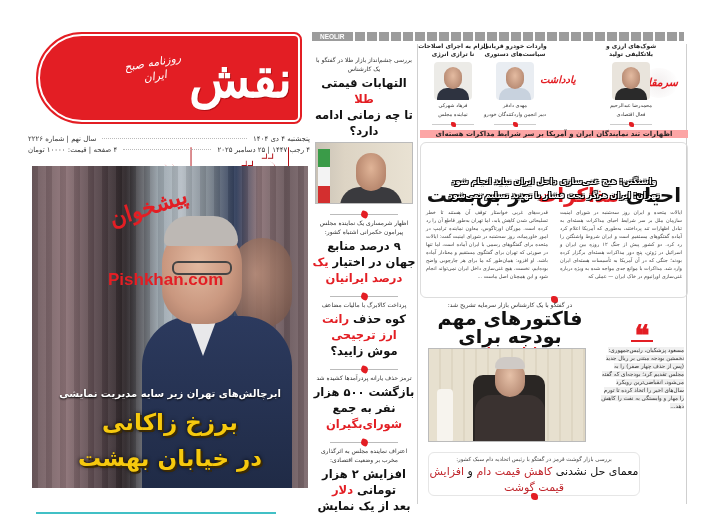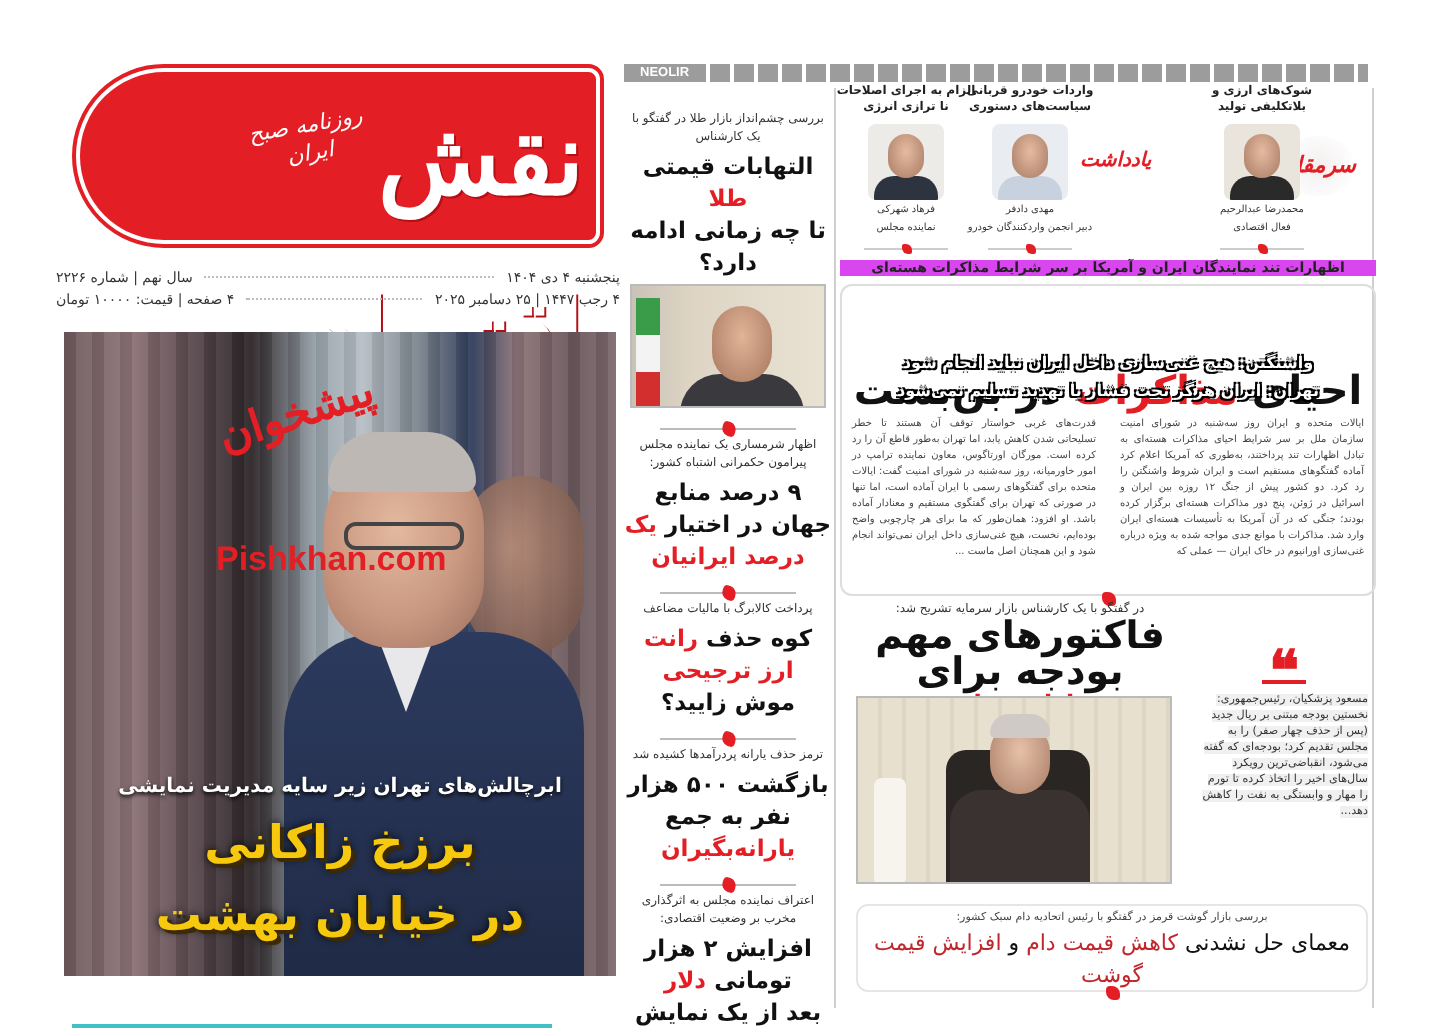--- a/index.html
+++ b/index.html
@@ -54,21 +54,21 @@
   .columnist .name { font-size: 5px; line-height: 7px; color: #333; margin-top: 2px; }
   .columnist .sep { height: 6px; margin: 1px 14px 0; border-bottom: 1px solid #ccc; position: relative; }
   .columnist .sep::after { content: ""; position: absolute; left: 50%; bottom: -3px; width: 5px; height: 5px; margin-left: -2px; background: #e31e24; border-radius: 1px 3px; }
   .section-tag { position: absolute; font-family: "DejaVu Serif", serif; font-style: italic; font-weight: bold; color: #e31e24; direction: rtl; }
   .section-tag.editorial { left: 640px; top: 68px; width: 38px; height: 30px; font-size: 11px; line-height: 30px; text-align: center; background: radial-gradient(circle, #f2eeee 0%, #fff 80%); border-radius: 50%; }
   .section-tag.note { left: 540px; top: 74px; font-size: 10px; }
 
   
   .lead { position: absolute; left: 420px; top: 128px; width: 268px; height: 170px; direction: rtl; }
   .lead .box { position: absolute; left: 0; right: 0; top: 14px; bottom: 0; border: 1px solid #ddd; border-radius: 6px; }
-  .lead .kicker { position: absolute; left: 0; right: 0; top: 2px; text-align: center; font-size: 7px; font-weight: bold; color: #222; background: #d946ef; }
+  .lead .kicker { position: absolute; left: 0; right: 0; top: 2px; text-align: center; font-size: 7px; font-weight: bold; color: #222; background: #fca5a5; }
   .lead .headline { position: absolute; left: 0; right: 0; top: 20px; text-align: center; font-weight: bold; font-size: 20px; line-height: 24px; color: #111; letter-spacing: -0.5px; margin-top: 35px; }
   .lead .headline .red { color: #e31e24; }
   .lead .sub { position: absolute; left: 6px; right: 6px; text-align: center; font-weight: bold; font-size: 8px; line-height: 11px; color: #fff; text-shadow: 0 0 1px #000, 1px 1px 0 #000, -1px -1px 0 #000, 1px -1px 0 #000, -1px 1px 0 #000; }
   .lead .sub1 { top: 48px; }
   .lead .sub2 { top: 62px; }
   .lead .body { position: absolute; top: 80px; width: 122px; font-size: 5px; line-height: 8px; color: #444; text-align: justify; }
   .lead .body.right { right: 6px; }
   .lead .body.left { left: 6px; }
   .lead .endmark { position: absolute; left: 50%; bottom: -5px; width: 7px; height: 7px; margin-left: -3px; background: #e31e24; border-radius: 2px 4px; }
 
@@ -85,21 +85,21 @@
   .budget .photo .lamp { position: absolute; left: 8px; top: 40px; width: 16px; height: 54px; background: #f7f4ee; border-radius: 4px; }
 
   
   .quote { position: absolute; left: 600px; top: 320px; width: 84px; height: 130px; direction: rtl; }
   .quote .mark { width: 22px; height: 14px; margin: 4px auto 0; font-family: "DejaVu Serif", serif; font-weight: bold; font-size: 28px; line-height: 24px; color: #e31e24; text-align: center; overflow: hidden; }
   .quote .mark-line { width: 22px; height: 2px; margin: 2px auto 4px; background: #e31e24; }
   .quote .text { font-size: 5.6px; line-height: 8px; color: #333; text-align: right; }
   .quote .text span { background: #f0f0f0; }
 
   
-  .meat { position: absolute; left: 428px; top: 452px; width: 256px; height: 44px; direction: rtl; text-align: center; border: 1px solid #e6e6e6; border-radius: 6px; }
+  .meat { position: absolute; left: 428px; top: 452px; width: 212px; height: 44px; direction: rtl; text-align: center; border: 1px solid #e6e6e6; border-radius: 6px; }
   .meat .kicker { font-size: 5.5px; line-height: 9px; color: #444; margin-top: 2px; }
   .meat .headline { font-size: 11px; line-height: 16px; color: #111; }
   .meat .headline .red { color: #c0272d; }
   .meat .endmark { position: absolute; left: 50%; bottom: -5px; width: 7px; height: 7px; margin-left: -3px; background: #e31e24; border-radius: 2px 4px; }
 
   
   .vline { position: absolute; width: 1px; background: #cfcfcf; }
 
   
   .footer-strip { position: absolute; left: 36px; top: 512px; width: 240px; height: 2px; background: #41c0c6; }
@@ -176,21 +176,21 @@
   <div class="mid-block">
     <div class="mid-kicker">پرداخت کالابرگ با مالیات مضاعف</div>
     <div class="mid-head"><span>کوه حذف </span><span class="red">رانت ارز ترجیحی</span><br><span>موش زایید؟</span></div>
   </div>
   <div class="mid-sep">
       <span class="tag"></span>
     </div>
 
   <div class="mid-block">
     <div class="mid-kicker">ترمز حذف یارانه پردرآمدها کشیده شد</div>
-    <div class="mid-head"><span>بازگشت ۵۰۰ هزار نفر به جمع </span><span class="red">یارانه‌بگیران</span></div>
+    <div class="mid-head"><span>بازگشت ۵۰۰ هزار نفر به جمع </span><span class="red">شورای‌بگیران</span></div>
   </div>
   <div class="mid-sep">
       <span class="tag"></span>
     </div>
 
   <div class="mid-block">
     <div class="mid-kicker">اعتراف نماینده مجلس به اثرگذاری مخرب بر وضعیت اقتصادی:</div>
     <div class="mid-head"><span>افزایش ۲ هزار تومانی </span><span class="red">دلار</span><br><span>بعد از یک نمایش سیاسی</span></div>
   </div>
 

